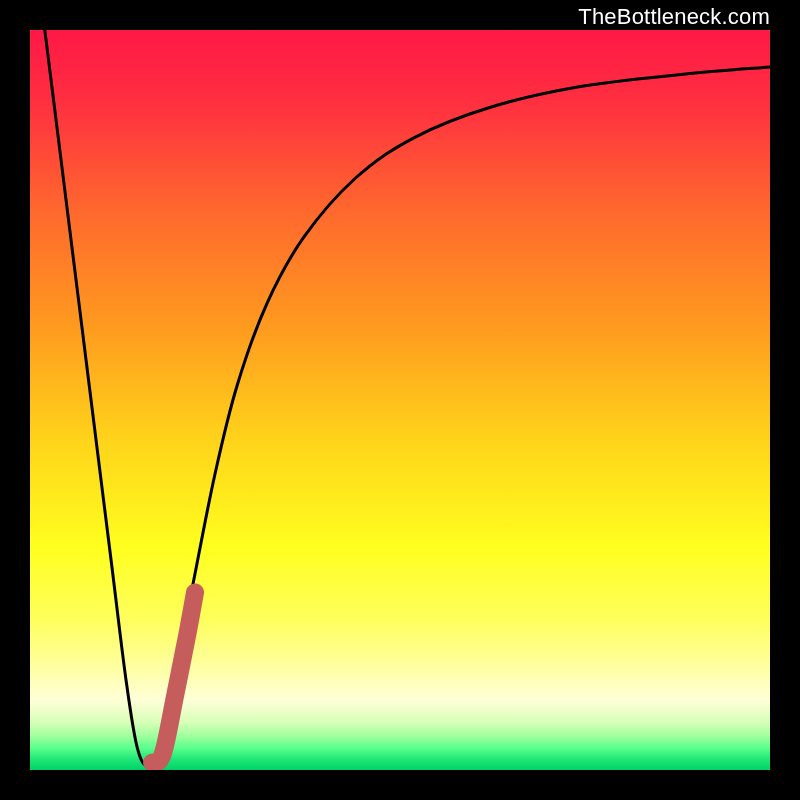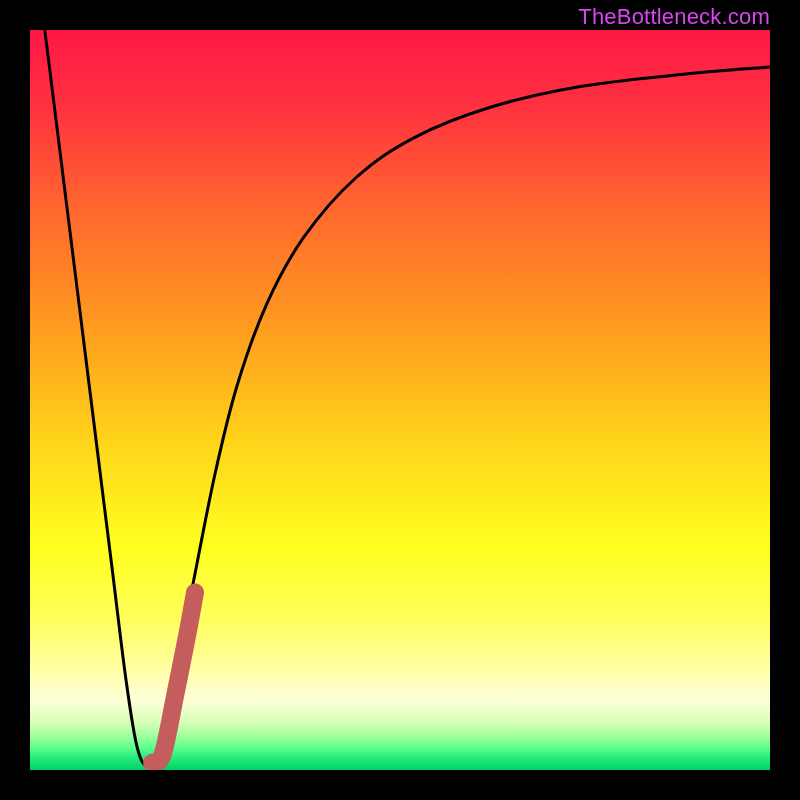--- a/index.html
+++ b/index.html
@@ -29,21 +29,21 @@
   .gradient {
     position: absolute;
     inset: 0;
   }
   .watermark {
     position: absolute;
     top: 4px;
     right: 30px;
     font-family: Arial, Helvetica, sans-serif;
     font-size: 22px;
-    color: #d946ef;
+    color: #ffffff;
     letter-spacing: 0.2px;
   }
   svg.curves {
     position: absolute;
     inset: 0;
   }
 </style>
 </head>
 <body>
 

